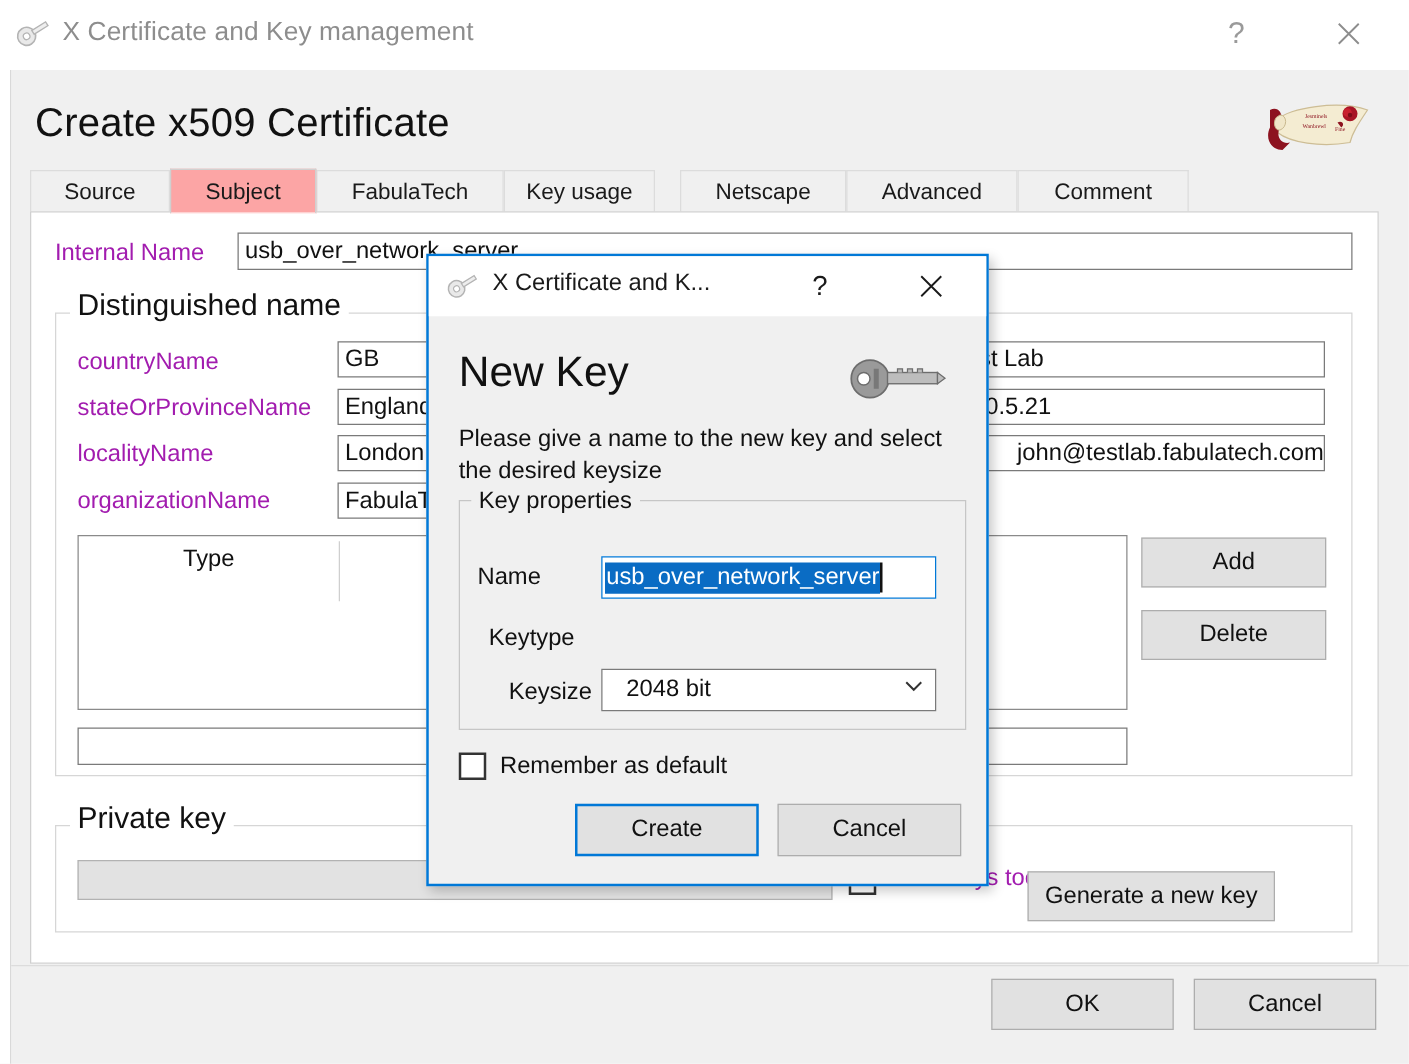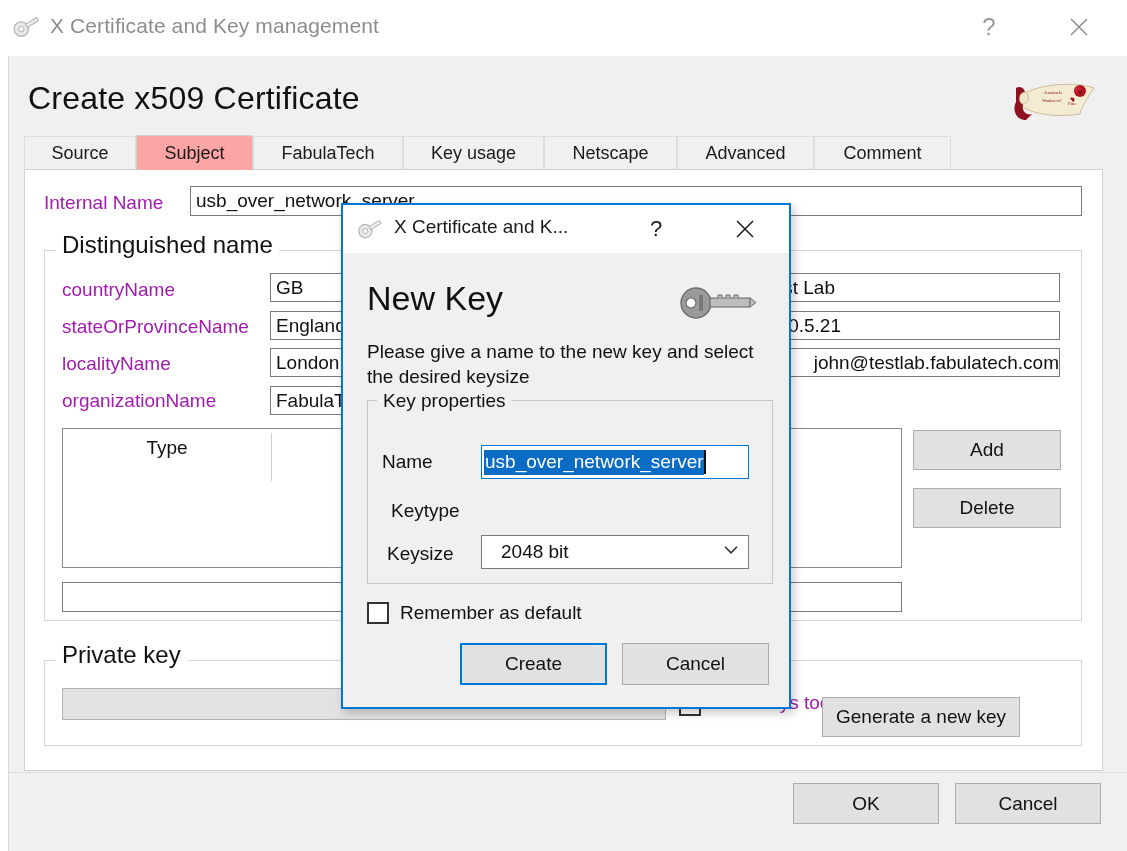--- a/index.html
+++ b/index.html
@@ -134,21 +134,21 @@
       <circle cx="68" cy="16" r="3.4" fill="#c8202f"></circle>
       <circle cx="70" cy="18" r="1.8" fill="#7d0d18"></circle>
       <path d="M60 24 C64 22, 66 26, 63 28 Z" fill="#8d1320"></path>
     </svg>
   </span>
 
   <div class="tabstrip">
     <div class="tab" style="left:0px;width:112px;">Source</div>
     <div class="tab sel" style="left:112px;width:117px;">Subject</div>
     <div class="tab" style="left:229px;width:150px;">FabulaTech</div>
-    <div class="tab" style="left:379px;width:141px;">Key usage</div>
+    <div class="tab" style="left:379px;width:121px;">Key usage</div>
     <div class="tab" style="left:520px;width:133px;">Netscape</div>
     <div class="tab" style="left:653px;width:137px;">Advanced</div>
     <div class="tab" style="left:790px;width:137px;">Comment</div>
   </div>
 
   <div class="tabpanel"></div>
 
   <div class="lbl" style="left:44px;top:192px;">Internal Name</div>
   <div class="tf" style="left:190px;top:186px;width:892px;height:30px;">usb_over_network_server</div>
 
@@ -228,21 +228,21 @@
       </svg>
     </span>
 
     <div class="mdesc">Please give a name to the new key and select the desired keysize</div>
 
     <div class="mgroup"></div>
     <div class="mglabel">Key properties</div>
 
     <div class="mlbl" style="left:39px;top:246px;">Name</div>
     <div class="mlbl" style="left:48px;top:295px;">Keytype</div>
-    <div class="mlbl" style="left:44px;top:338px;">Keysize</div>
+    <div class="mlbl" style="left:64px;top:338px;">Keysize</div>
 
 
     <div class="combo white" style="left:138px;top:330px;width:268px;height:34px;">
       <span>2048 bit</span>
       <span class="chev">
         <svg width="16" height="12" viewBox="0 0 16 12">
             <path d="M2 3 L8 9 L14 3" stroke="#333" stroke-width="1.6" fill="none"></path>
           </svg>
       </span>
     </div>

